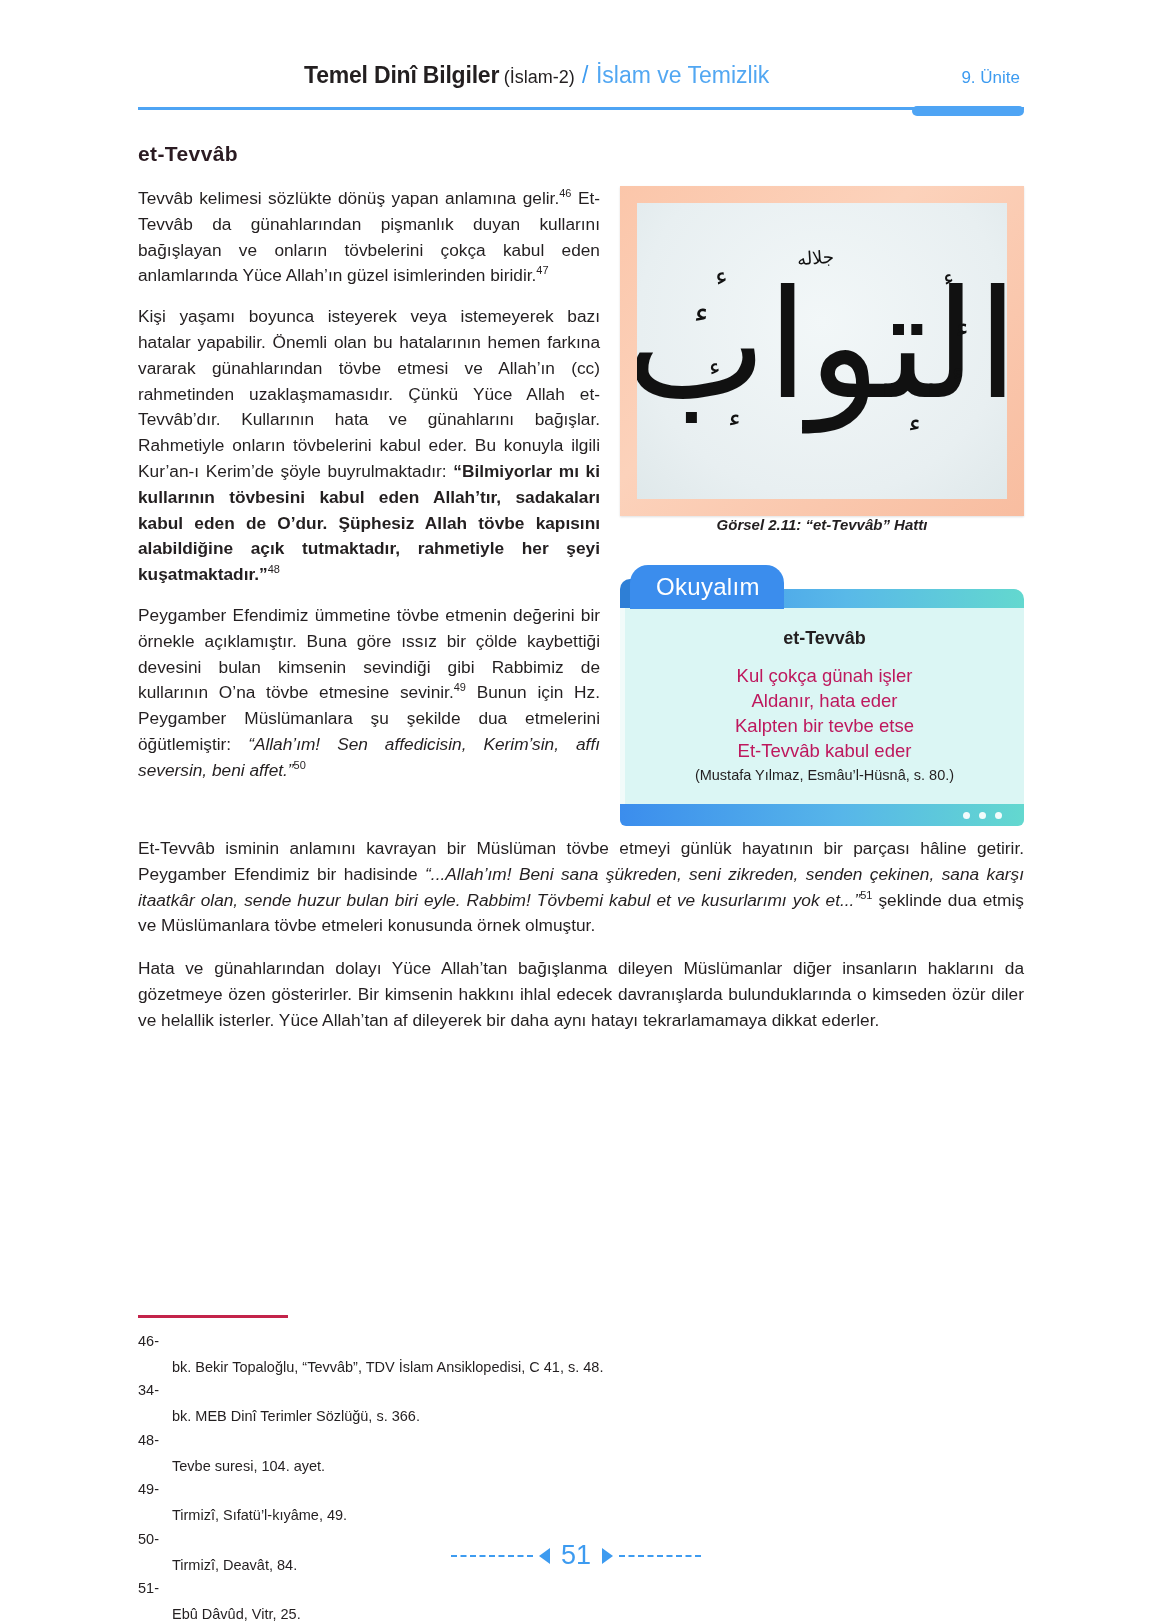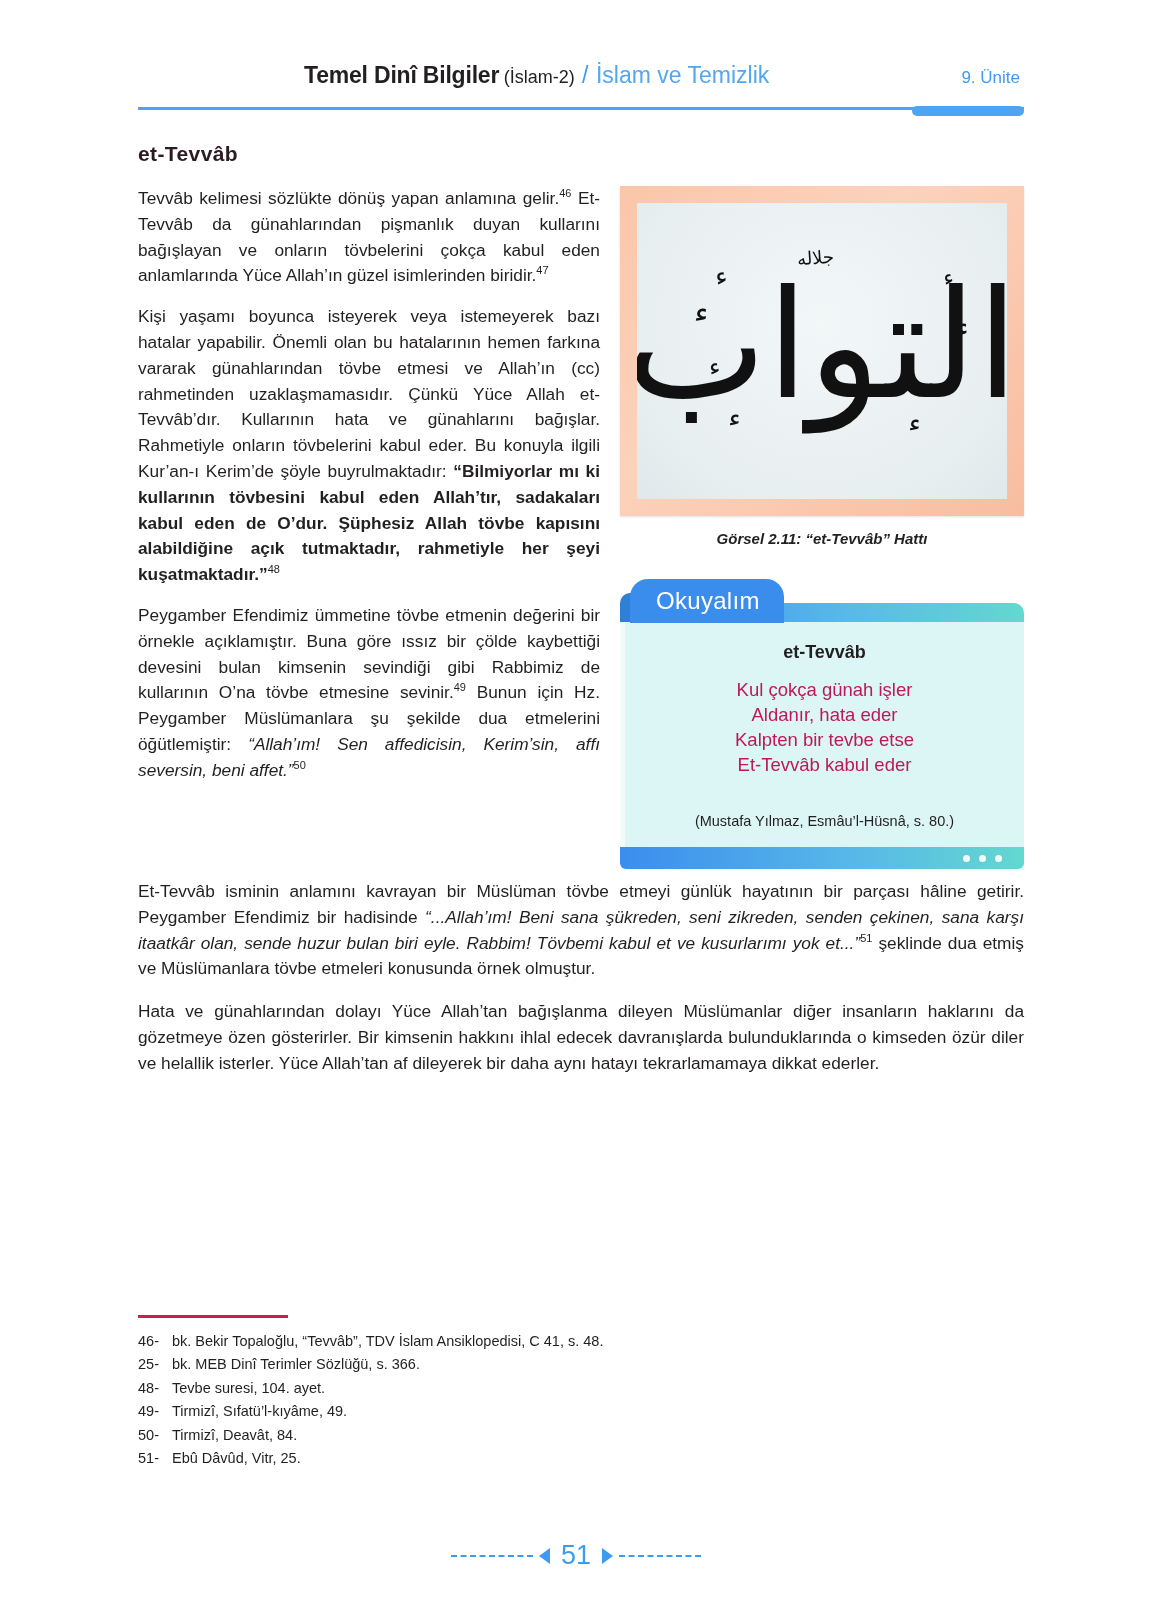--- a/index.html
+++ b/index.html
@@ -181,21 +181,20 @@
   .m2 { top: 92px;  left: 58px;  font-size: 30px; transform: rotate(10deg); }
   .m3 { top: 150px; left: 72px;  font-size: 24px; transform: rotate(-6deg); }
   .m4 { top: 200px; left: 92px;  font-size: 26px; transform: rotate(8deg); }
   .m5 { top: 62px;  right: 54px; font-size: 22px; transform: rotate(-10deg); }
   .m6 { top: 108px; right: 38px; font-size: 28px; transform: rotate(6deg); }
   .m7 { top: 155px; right: 44px; font-size: 24px; transform: rotate(-4deg); }
   .m8 { top: 205px; right: 86px; font-size: 26px; transform: rotate(9deg); }
   .m9 { top: 44px;  left: 160px; font-size: 18px; transform: rotate(-4deg); }
 
   .fig-caption {
-    margin-top: 14px;
     text-align: center;
     font-size: 15px;
     font-style: italic;
     font-weight: bold;
     color: #231f20;
   }
   .fig-caption .cap-title { font-weight: bold; }
 
   
   .okuyalim {
@@ -262,21 +261,21 @@
   .ok-line {
     text-align: center;
     font-size: 18.5px;
     line-height: 25px;
     color: #be185d;
   }
   .ok-source {
     text-align: center;
     font-size: 14.5px;
     color: #231f20;
-    margin-top: 36px;
+    margin-top: 4px;
   }
   .ok-footer {
     position: relative;
     height: 22px;
     background: linear-gradient(90deg,#3b8ded 0%, #57b6e9 55%, #63d8cf 100%);
     border-radius: 0 0 6px 6px;
     display: flex;
     align-items: center;
     justify-content: flex-end;
     padding-right: 22px;
@@ -312,21 +311,21 @@
     background: #c3234a;
     margin-bottom: 12px;
   }
   .fn-row {
     display: flex;
     font-size: 14.5px;
     line-height: 23.5px;
     color: #231f20;
   }
   .fn-num { width: 34px; flex: 0 0 34px; }
-  .fn-txt { flex: 1; }
+  .fn-txt { flex: 1; margin-top: 26px; }
 
   
   .page-footer {
     position: absolute;
     left: 0;
     right: 0;
     top: 1540px;
     display: flex;
     align-items: center;
     justify-content: center;
@@ -451,21 +450,21 @@
 
   </div>
 
   <div class="footnotes">
     <div class="fn-rule"></div>
     <div class="fn-row">
       <span class="fn-num">46-</span>
       <span class="fn-txt">bk. Bekir Topaloğlu, “Tevvâb”, TDV İslam Ansiklopedisi, C 41, s. 48.</span>
     </div>
     <div class="fn-row">
-      <span class="fn-num">25-</span>
+      <span class="fn-num">34-</span>
       <span class="fn-txt">bk. MEB Dinî Terimler Sözlüğü, s. 366.</span>
     </div>
     <div class="fn-row">
       <span class="fn-num">48-</span>
       <span class="fn-txt">Tevbe suresi, 104. ayet.</span>
     </div>
     <div class="fn-row">
       <span class="fn-num">49-</span>
       <span class="fn-txt">Tirmizî, Sıfatü’l-kıyâme, 49.</span>
     </div>

